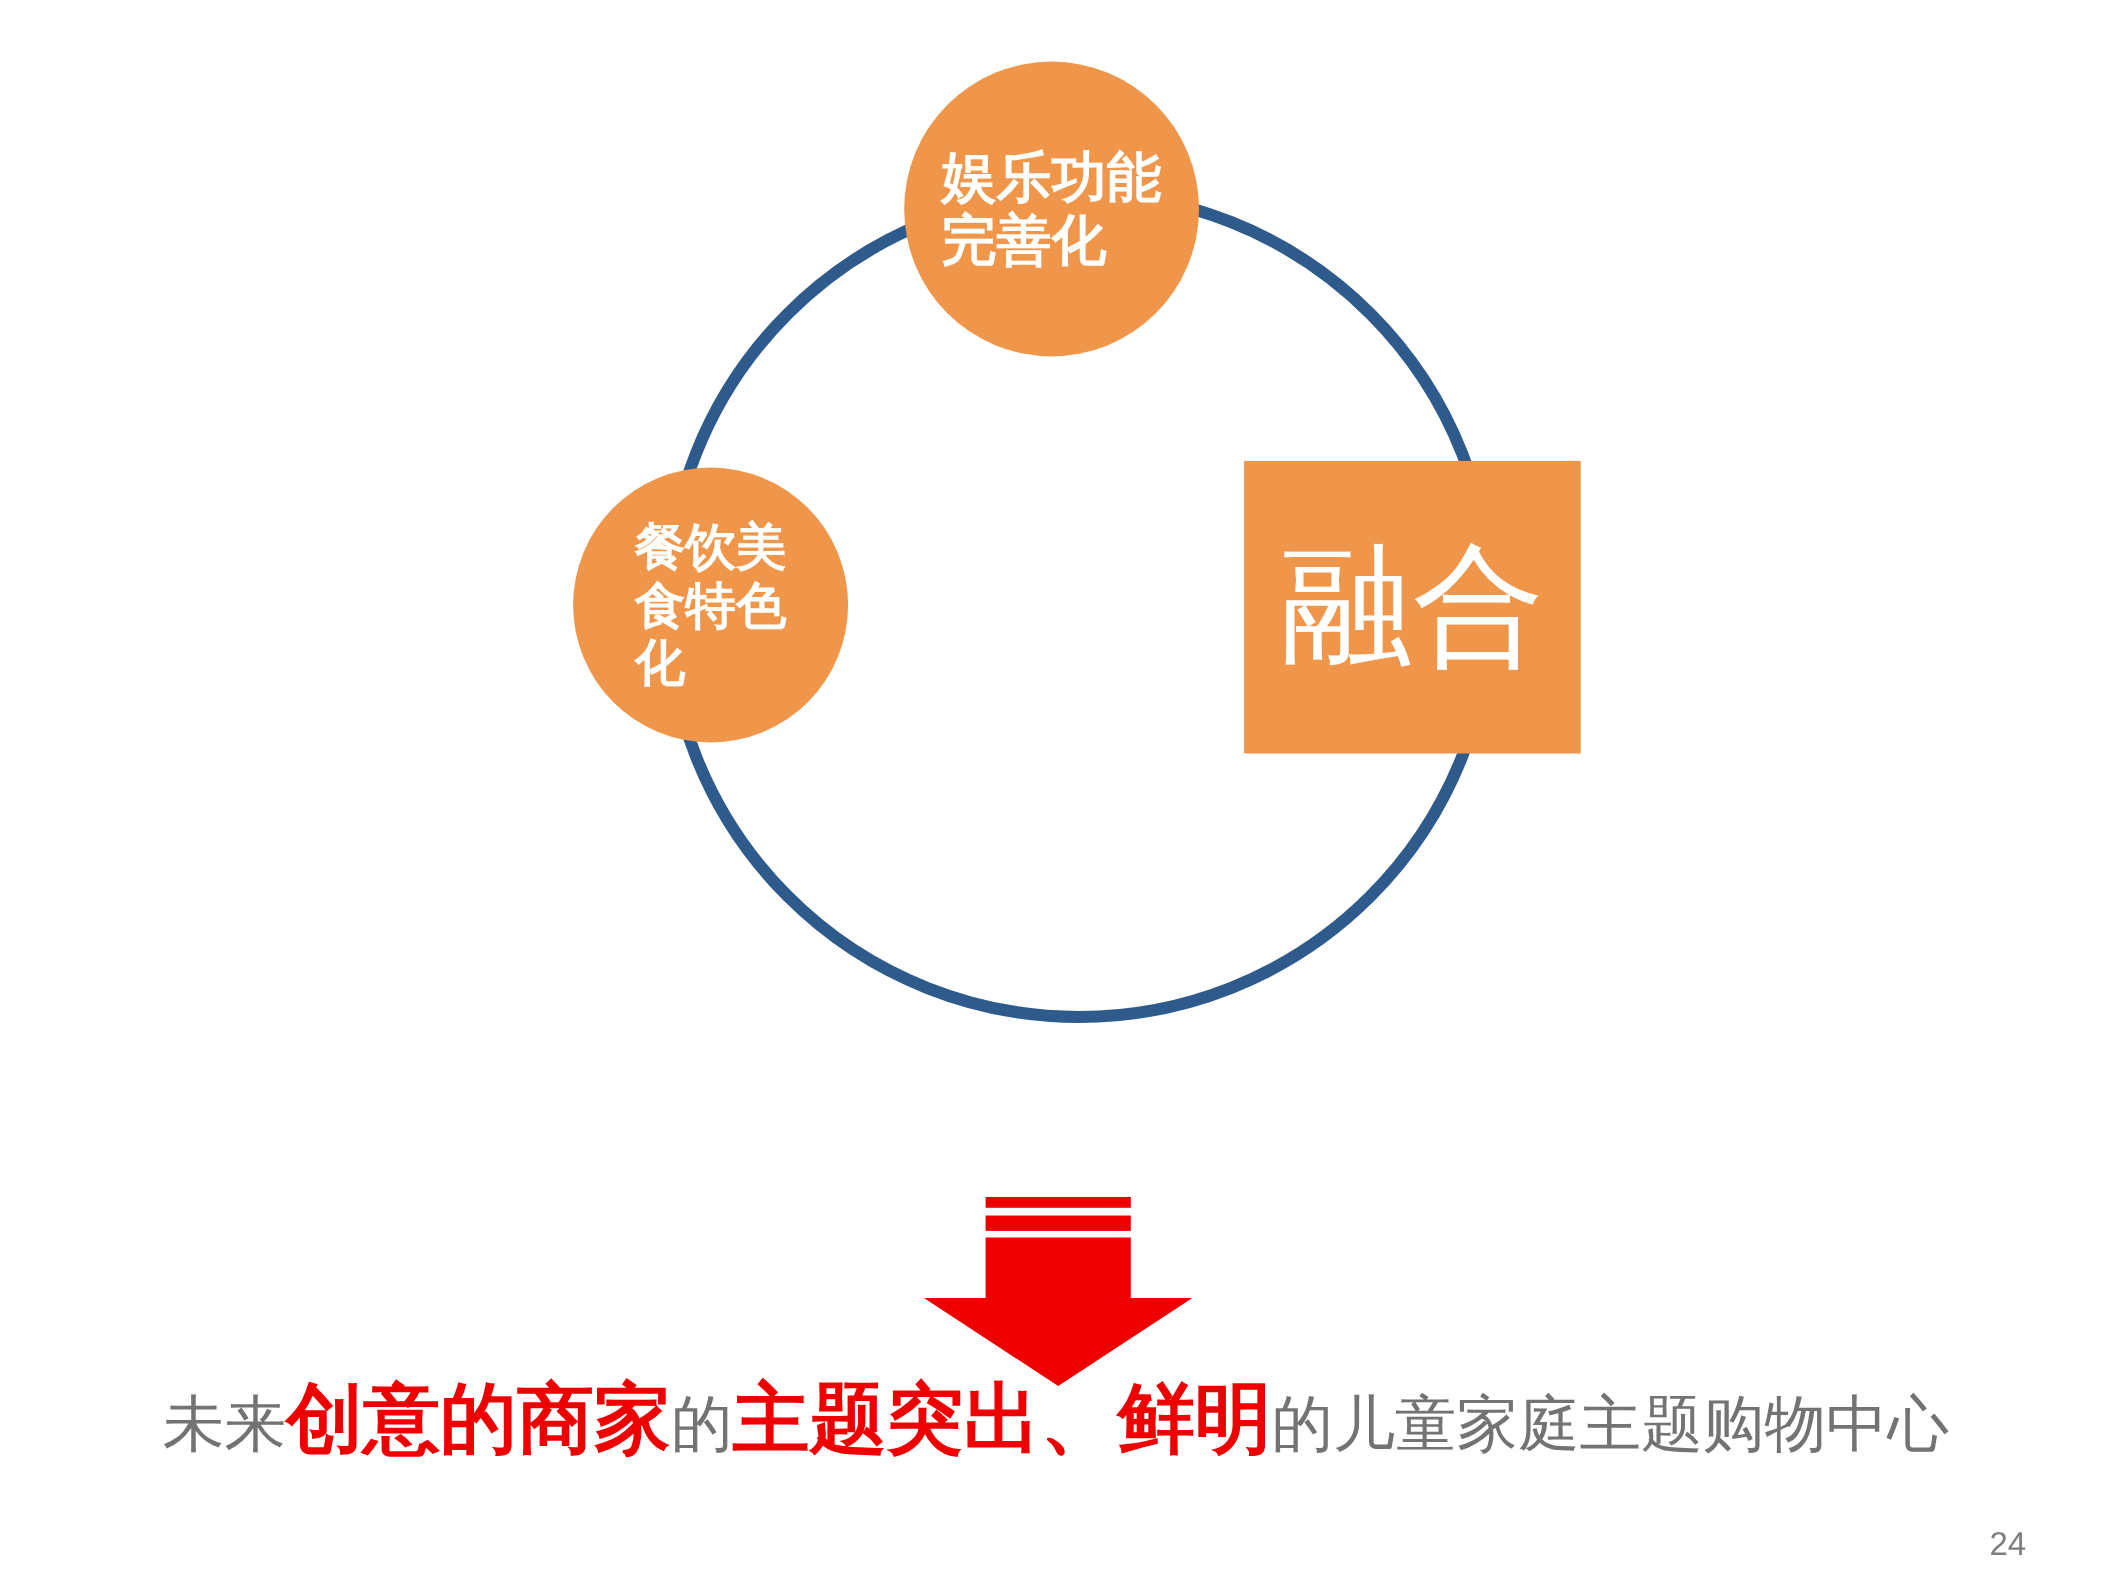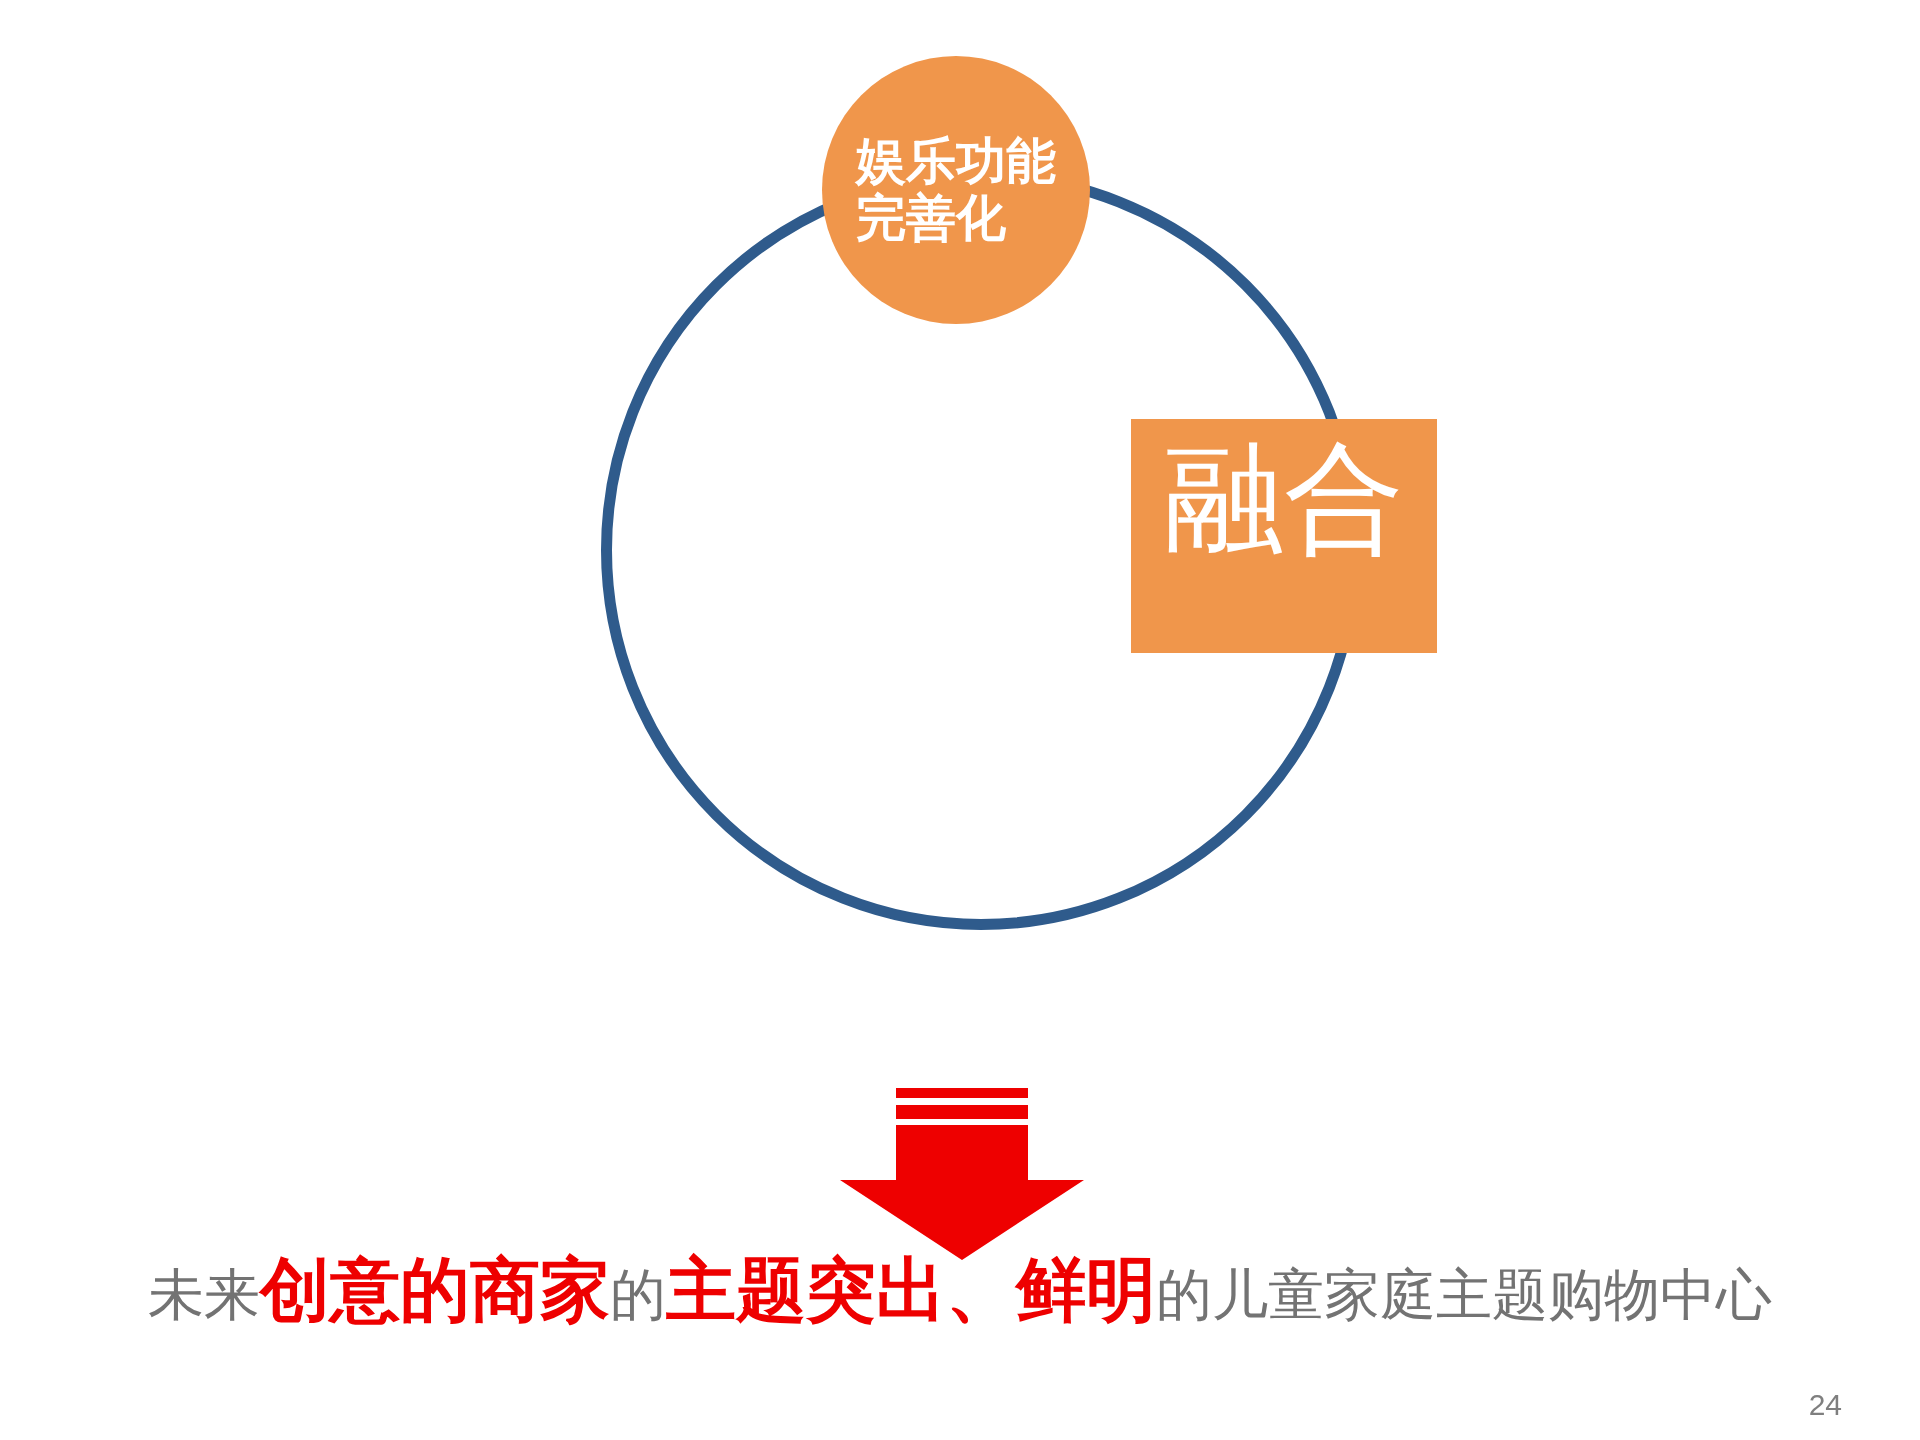--- a/index.html
+++ b/index.html
@@ -50,24 +50,24 @@
     font-size: 50px;
     line-height: 1.32;
     white-space: pre-line;
     z-index: 3;
   }
 
   
   .fusion {
     position: absolute;
     left: 1131px; top: 419px;
-    width: 306px; height: 234px;
+    width: 306px; height: 266px;
     background: #F0964B;
     display: flex;
-    align-items: flex-start;
+    align-items: center;
     justify-content: center;
     color: #ffffff;
     font-size: 120px;
     font-weight: 400;
     z-index: 2;
   }
 
   
   .arrow {
     position: absolute;
@@ -102,20 +102,25 @@
 
 <div class="slide">
 
   <div class="ring"></div>
 
   <div class="node node-top">
       <span>娱乐功能
 完善化</span>
     </div>
 
+  <div class="node node-left">
+      <span>餐饮美
+食特色
+化</span>
+    </div>
 
 
 
   <div class="fusion">
       <span>融合</span>
     </div>
 
   <svg class="arrow" viewBox="0 0 244 172" aria-hidden="true">
     <rect x="56" y="0" width="132" height="10" fill="#EE0000"></rect>
     <rect x="56" y="17" width="132" height="14" fill="#EE0000"></rect>

